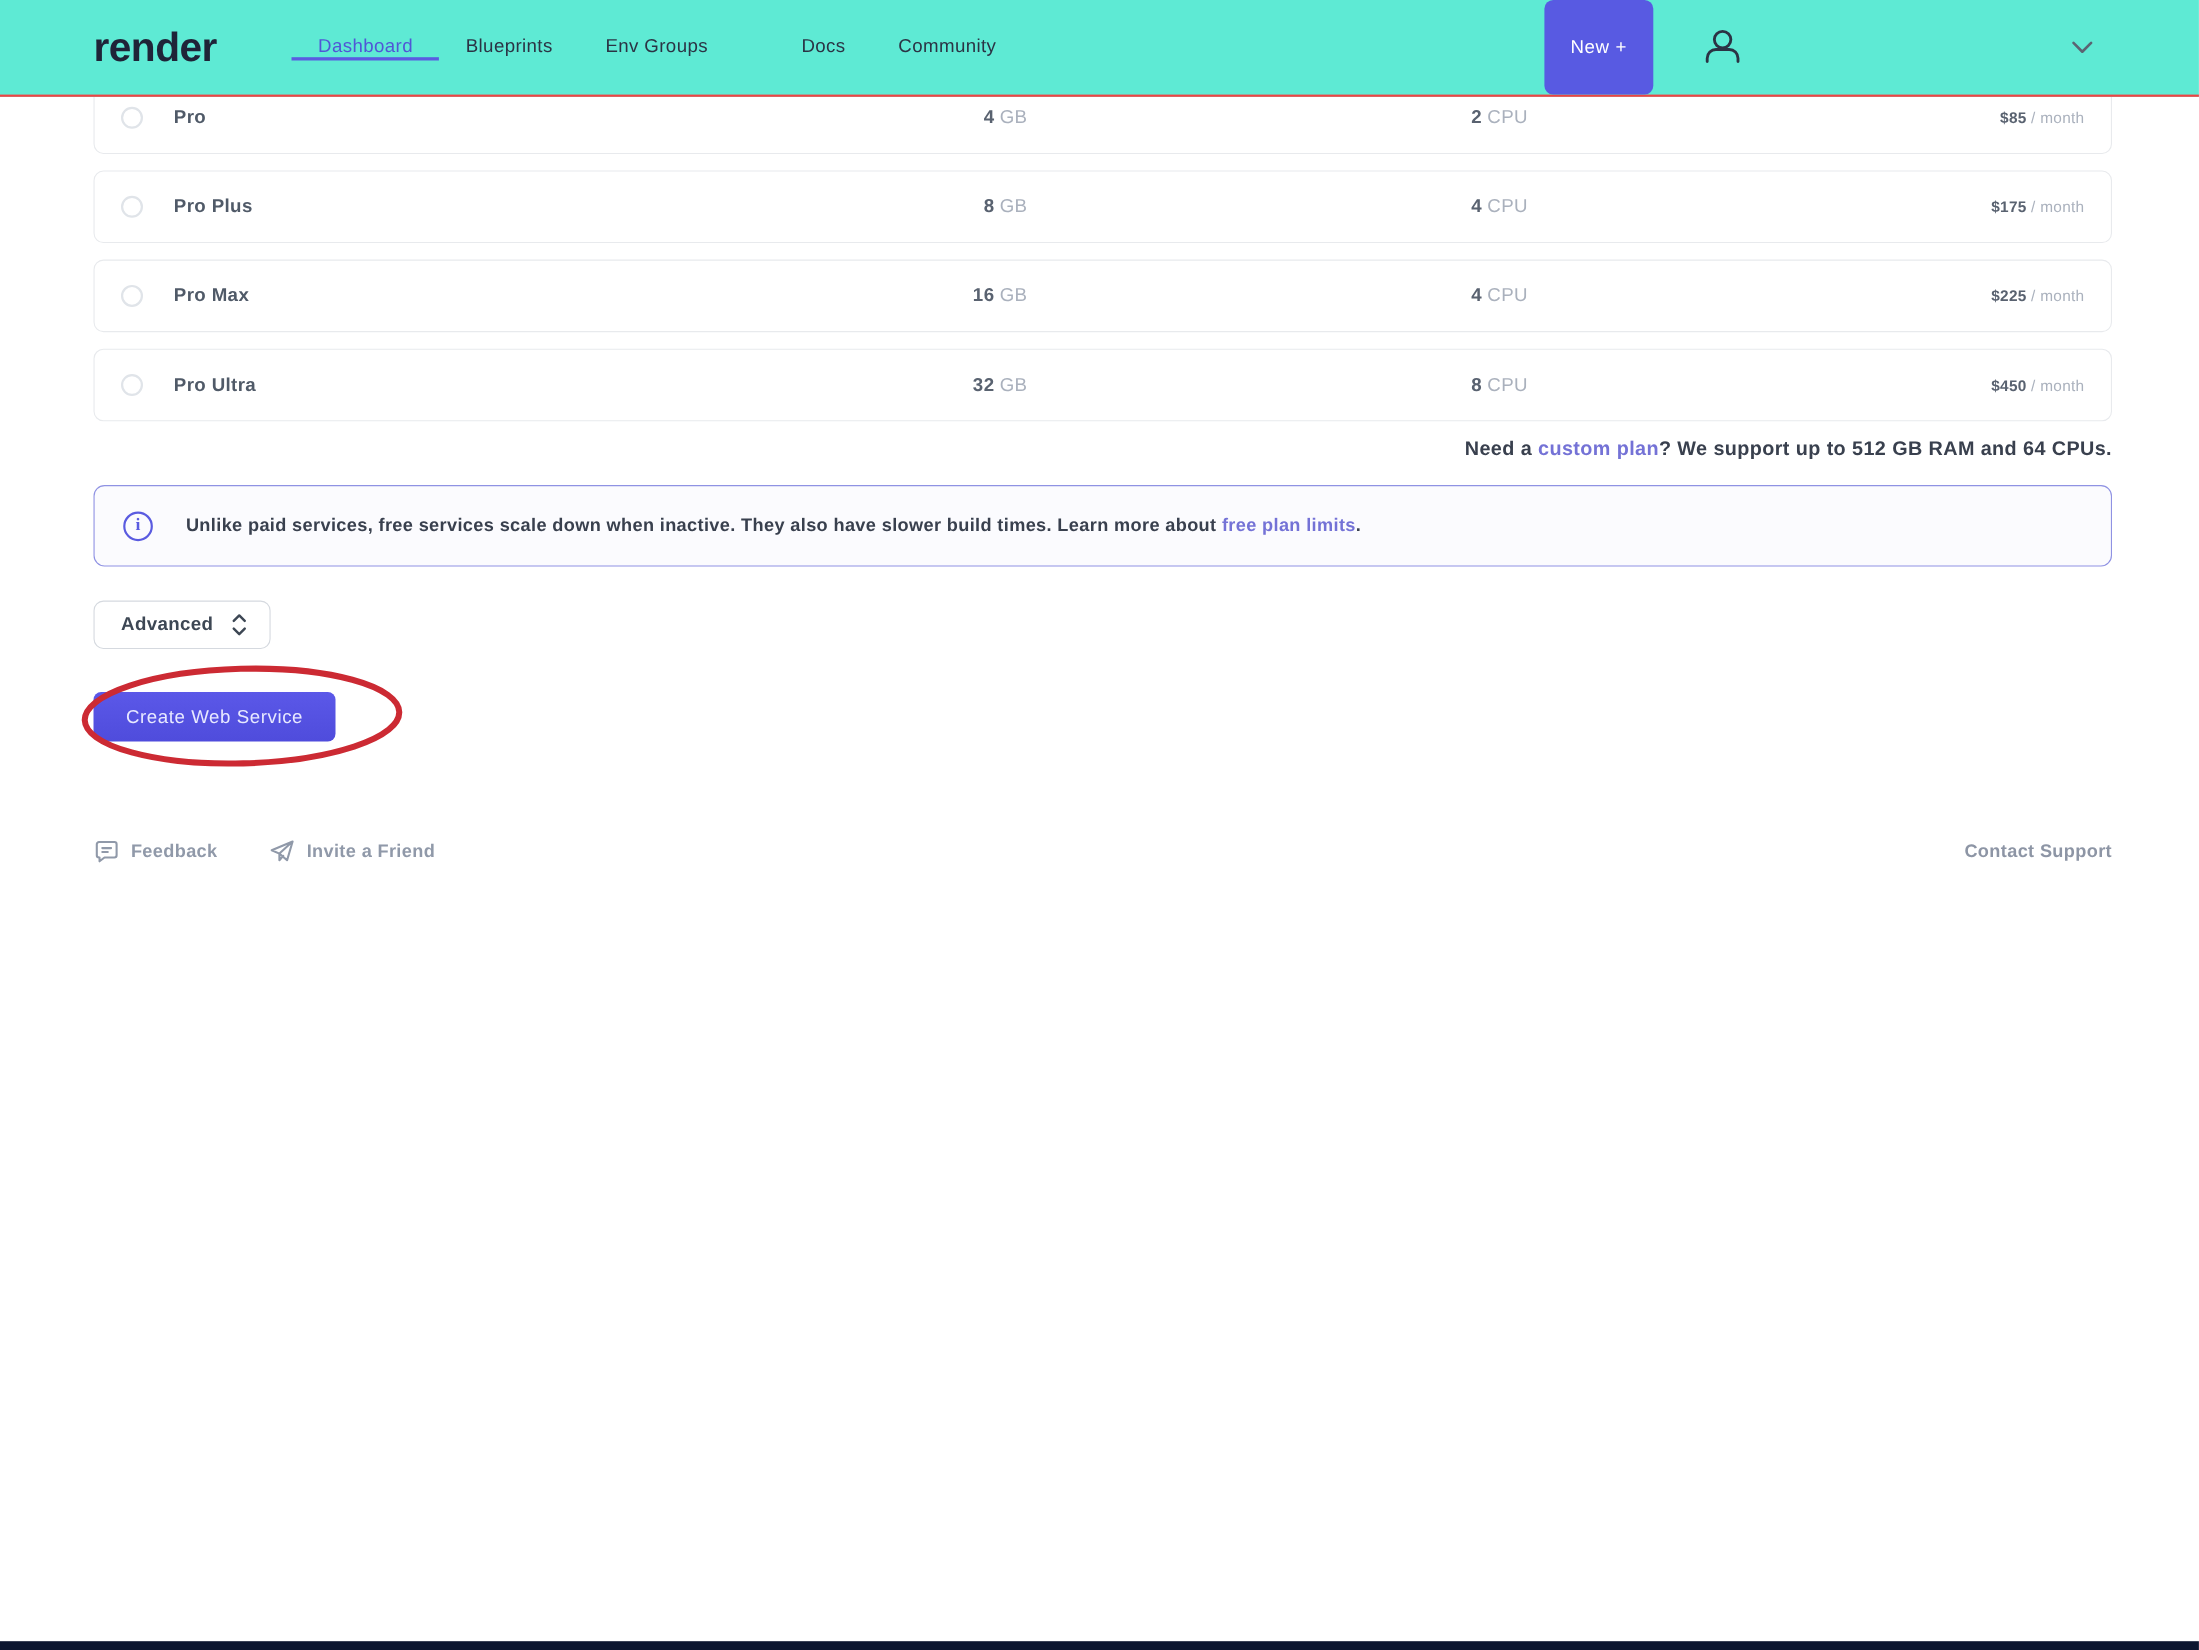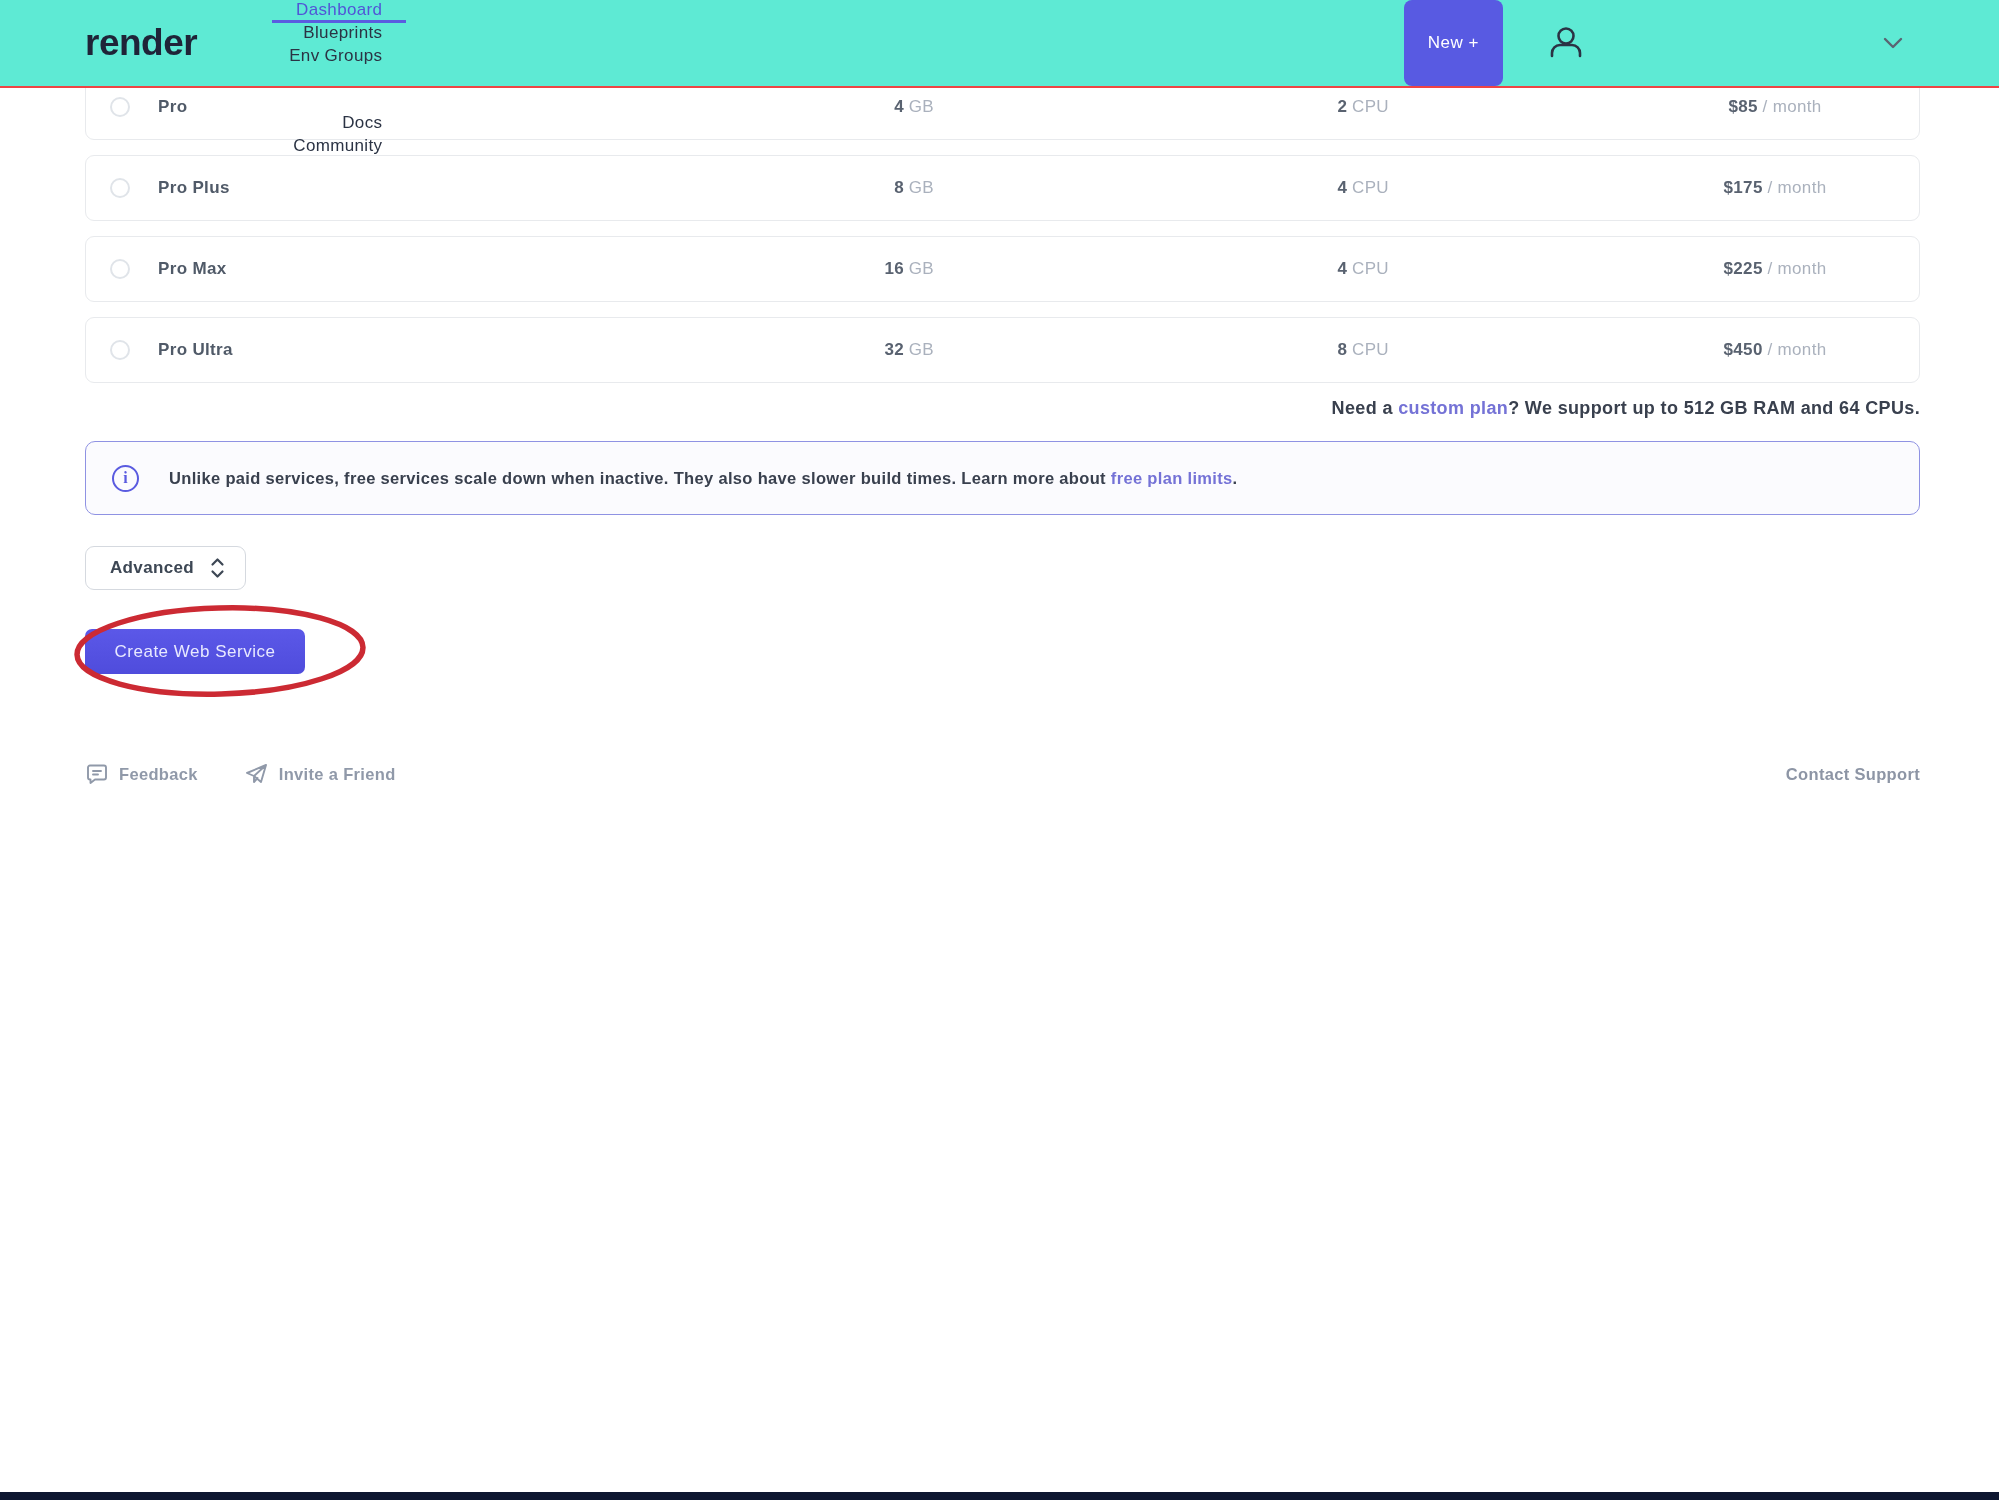--- a/index.html
+++ b/index.html
@@ -10,21 +10,21 @@
   
   .nav {
     position:absolute; top:0; left:0; right:0; height:88px;
     background:#5eead4; border-bottom:2px solid #ef4444;
     display:flex; align-items:stretch; padding:0 96px 0 85px; z-index:10;
   }
   .logo {
     align-self:center; font-size:37px; font-weight:700; color:#1f2438;
     letter-spacing:-0.5px; margin-right:68px;
   }
-  .nav-links { display:flex; align-items:flex-end;flex-direction:column; }
+  .nav-links { display:flex; align-items:center; }
   .nav-item {
     display:flex; align-items:center; padding:0 24px;
     font-size:17px; color:#2b3344; letter-spacing:.02em;
     border-bottom:3px solid transparent; cursor:pointer;
   }
   .nav-item.active { color:#5156d6; border-bottom-color:#5a5ce0; }
   .nav-divider { width:1px; background:#e4e7ec; margin:22px 18px; }
   .nav-right { margin-left:auto; display:flex; }
   .new-btn {
     background:#585ae2; color:#fff; font-size:17px; letter-spacing:.03em;
@@ -42,21 +42,21 @@
     border:1px solid #e8eaed; border-radius:9px; margin-bottom:15px;
     background:#fff; cursor:pointer;
   }
   .radio {
     width:20px; height:20px; border:2px solid #e0e4e9; border-radius:50%;
     background:#fff; flex:0 0 auto;
   }
   .plan-name { margin-left:28px; flex:1; font-size:17px; font-weight:700; color:#505a68; letter-spacing:.02em; }
   .cell-mem  { width:240px; text-align:right; margin-right:215px; font-size:17px; }
   .cell-cpu  { width:240px; text-align:right; margin-right:266px; font-size:17px; }
-  .cell-price{ width:240px; text-align:center; font-size:17px; }
+  .cell-price{ width:240px; text-align:right; font-size:14px; }
   .val  { color:#596270; font-weight:700; letter-spacing:.02em; }
   .unit { color:#aab1bd; font-weight:400; letter-spacing:.02em; }
 
   .custom-line {
     margin-top:12px; text-align:right; font-size:18px; color:#39404e;
     font-weight:600; letter-spacing:.02em;
   }
   .inline-link { color:#7472d6; cursor:pointer; font-weight:600; }
 
   .info-banner {

